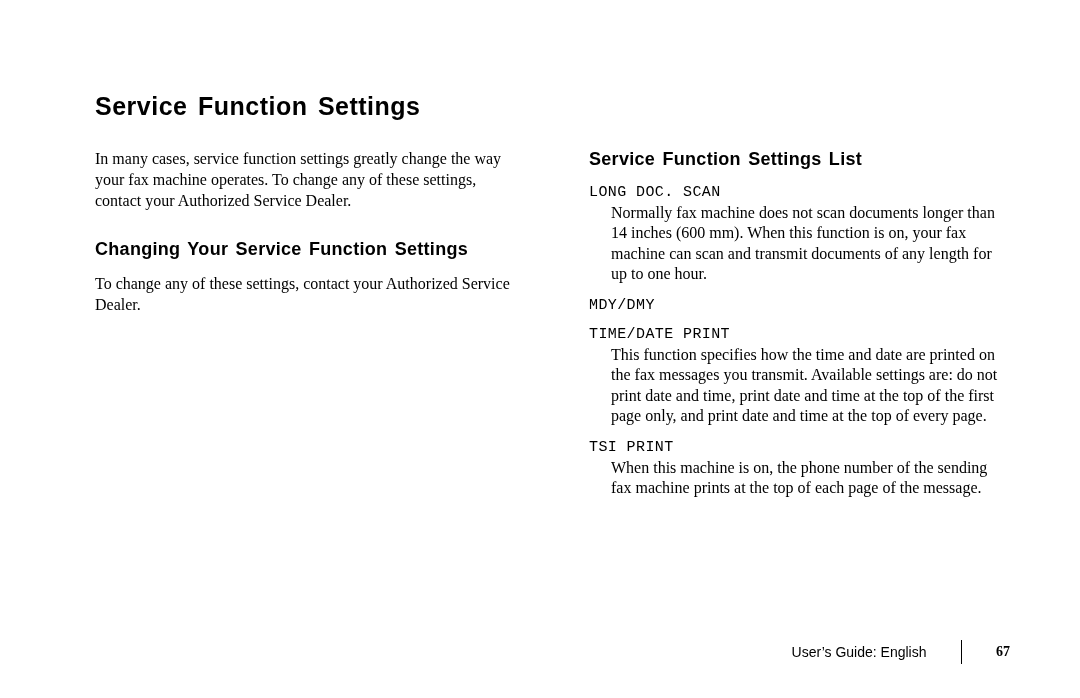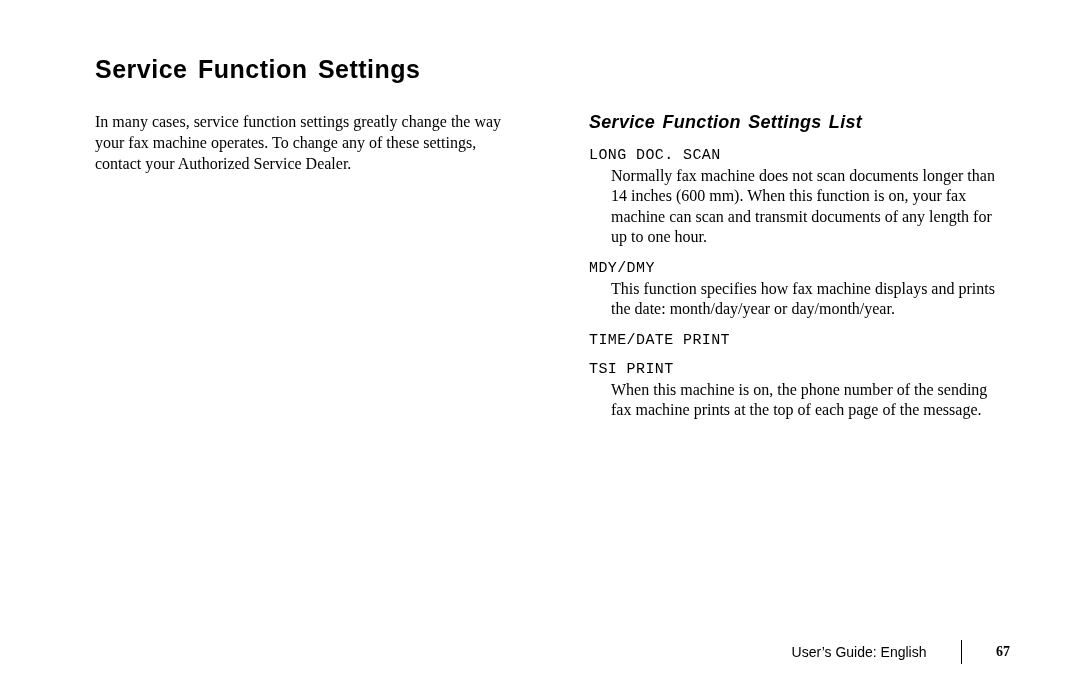--- a/index.html
+++ b/index.html
@@ -7,21 +7,21 @@
     padding: 0;
     width: 1080px;
     height: 698px;
     background: #fff;
     font-family: Georgia, 'Times New Roman', serif;
     color: #000;
     position: relative;
     box-sizing: border-box;
   }
   .page {
-    padding: 55px 70px 40px 95px;
+    padding: 92px 70px 40px 95px;
     box-sizing: border-box;
     height: 100%;
     position: relative;
   }
   .page-title {
     font-family: Arial, Helvetica, sans-serif;
     font-weight: 900;
     font-size: 25px;
     letter-spacing: 0.5px;
     word-spacing: 3px;
@@ -39,21 +39,20 @@
     line-height: 1.3;
     margin: 0 0 28px 0;
   }
   .subhead {
     font-family: Arial, Helvetica, sans-serif;
     font-weight: 900;
     font-size: 18px;
     letter-spacing: 0.3px;
     word-spacing: 2px;
     margin: 0 0 14px 0;
-    font-style: italic;
   }
   .body-text {
     font-size: 16px;
     line-height: 1.3;
     margin: 0 0 8px 0;
   }
   .item-label {
     font-family: Liberation Mono, monospace;
     font-size: 15px;
     letter-spacing: 0.4px;
@@ -92,37 +91,39 @@
 <body>
 
 <div class="page">
 
   <h1 class="page-title">Service Function Settings</h1>
 
   <div class="columns">
 
     <div class="col">
       <p class="intro">In many cases, service function settings greatly change the way your fax machine operates. To change any of these settings, contact your Authorized Service Dealer.</p>
+      <h2 class="subhead">Changing Your Service Function Settings</h2>
+      <p class="body-text">To change any of these settings, contact your Authorized Service Dealer.</p>
     </div>
 
     <div class="col">
       <h2 class="subhead">Service Function Settings List</h2>
 
       <div>
         <div class="item-label">LONG DOC. SCAN</div>
         <div class="item-desc">Normally fax machine does not scan documents longer than 14 inches (600 mm). When this function is on, your fax machine can scan and transmit documents of any length for up to one hour.</div>
       </div>
 
       <div>
         <div class="item-label">MDY/DMY</div>
-        <div class="item-desc">This function specifies how fax machine displays and prints the date: month/day/year or day/month/year.</div>
       </div>
 
       <div>
         <div class="item-label">TIME/DATE PRINT</div>
+        <div class="item-desc">This function specifies how the time and date are printed on the fax messages you transmit. Available settings are: do not print date and time, print date and time at the top of the first page only, and print date and time at the top of every page.</div>
       </div>
 
       <div>
         <div class="item-label">TSI PRINT</div>
         <div class="item-desc">When this machine is on, the phone number of the sending fax machine prints at the top of each page of the message.</div>
       </div>
 
     </div>
 
   </div>

